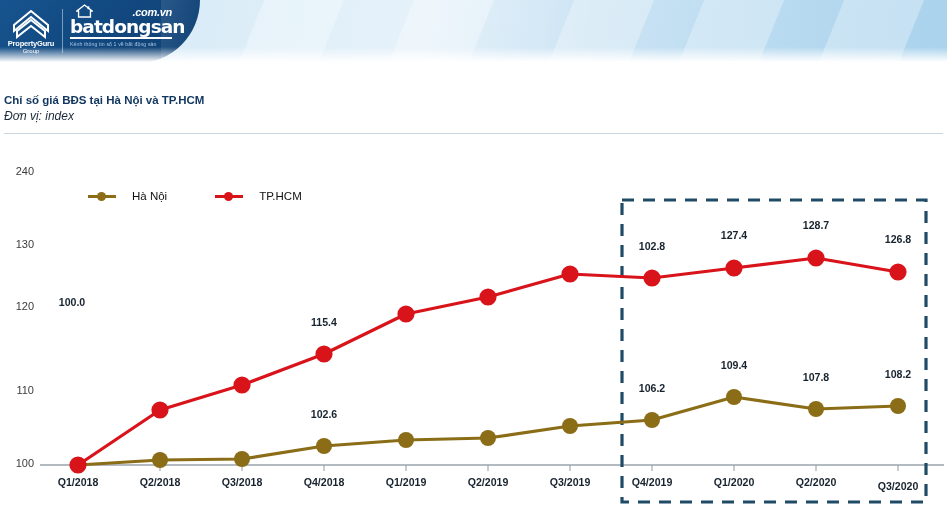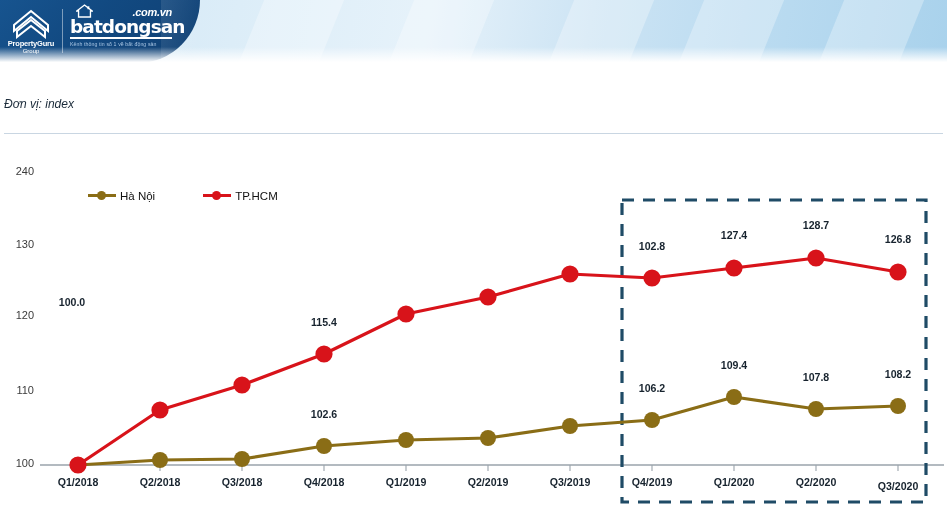--- a/index.html
+++ b/index.html
@@ -77,21 +77,21 @@
   .sub-wrap { position:absolute; left:4px; top:94px; width:940px; }
   .sub-title { color:#10355e; font-size:11.5px; font-weight:bold; }
   .sub-unit { color:#1b2b3a; font-size:12px; font-style:italic; margin-top:3px; }
   .sub-rule { position:absolute; left:4px; top:133px; width:939px; height:1px; background:#c9d6e2; }
 
   
   .chart { position:absolute; left:0; top:140px; width:947px; height:373px; }
   .chart svg { display:block; }
 
   .legend { position:absolute; left:88px; top:50px; display:flex; gap:48px; align-items:center; }
-  .lg-item { display:flex; gap:4px; }
+  .lg-item { display:flex; align-items:center; gap:16px; }
   .lg-swatch { position:relative; width:28px; height:10px; }
   .lg-swatch i { position:absolute; left:0; top:4px; width:28px; height:2.6px; display:block; }
   .lg-swatch b { position:absolute; left:9px; top:0.5px; width:9px; height:9px; border-radius:50%; display:block; }
   .lg-label { font-size:11.5px; color:#111111; }
 
   .ylab { position:absolute; font-size:11px; color:#3b3b3b; text-align:right; width:30px; }
   .xlab { position:absolute; font-size:10.6px; font-weight:bold; color:#17232e; text-align:center; width:86px; }
   .dlab { position:absolute; font-size:10.6px; font-weight:bold; color:#17232e; text-align:center; width:60px; }
 </style>
 </head>
@@ -129,20 +129,21 @@
       </div>
       <div class="bds-rule"></div>
       <div class="bds-tag">Kênh thông tin số 1 về bất động sản</div>
     </div>
   </div>
 
   <div class="hdr-fade"></div>
 </div>
 
 <div class="sub-wrap">
+  <div class="sub-title">Chỉ số giá BĐS tại Hà Nội và TP.HCM</div>
   <div class="sub-unit">Đơn vị: index</div>
 </div>
 <div class="sub-rule"></div>
 
 <div class="chart">
 
   <div class="legend">
     <div class="lg-item">
       <span class="lg-swatch">
         <i style="background:#8a6d16"></i>
@@ -154,21 +155,21 @@
       <span class="lg-swatch">
         <i style="background:#d8131a"></i>
           <b style="background:#d8131a"></b>
       </span>
       <span class="lg-label">TP.HCM</span>
     </div>
   </div>
 
   <div class="ylab" style="left:4px; top:25px">240</div>
   <div class="ylab" style="left:4px; top:98px">130</div>
-  <div class="ylab" style="left:4px; top:169px">120</div>
+  <div class="ylab" style="left:4px; top:160px">120</div>
   <div class="ylab" style="left:4px; top:244px">110</div>
   <div class="ylab" style="left:4px; top:317px">100</div>
 
   <svg width="947" height="373">
 
     <line x1="40" y1="325" x2="944" y2="325" stroke="#9aa3ab" stroke-width="1.3"></line>
 
     <g stroke="#9aa3ab" stroke-width="1.1">
       <line x1="78" y1="325" x2="78" y2="331"></line>
       <line x1="160" y1="325" x2="160" y2="331"></line>

